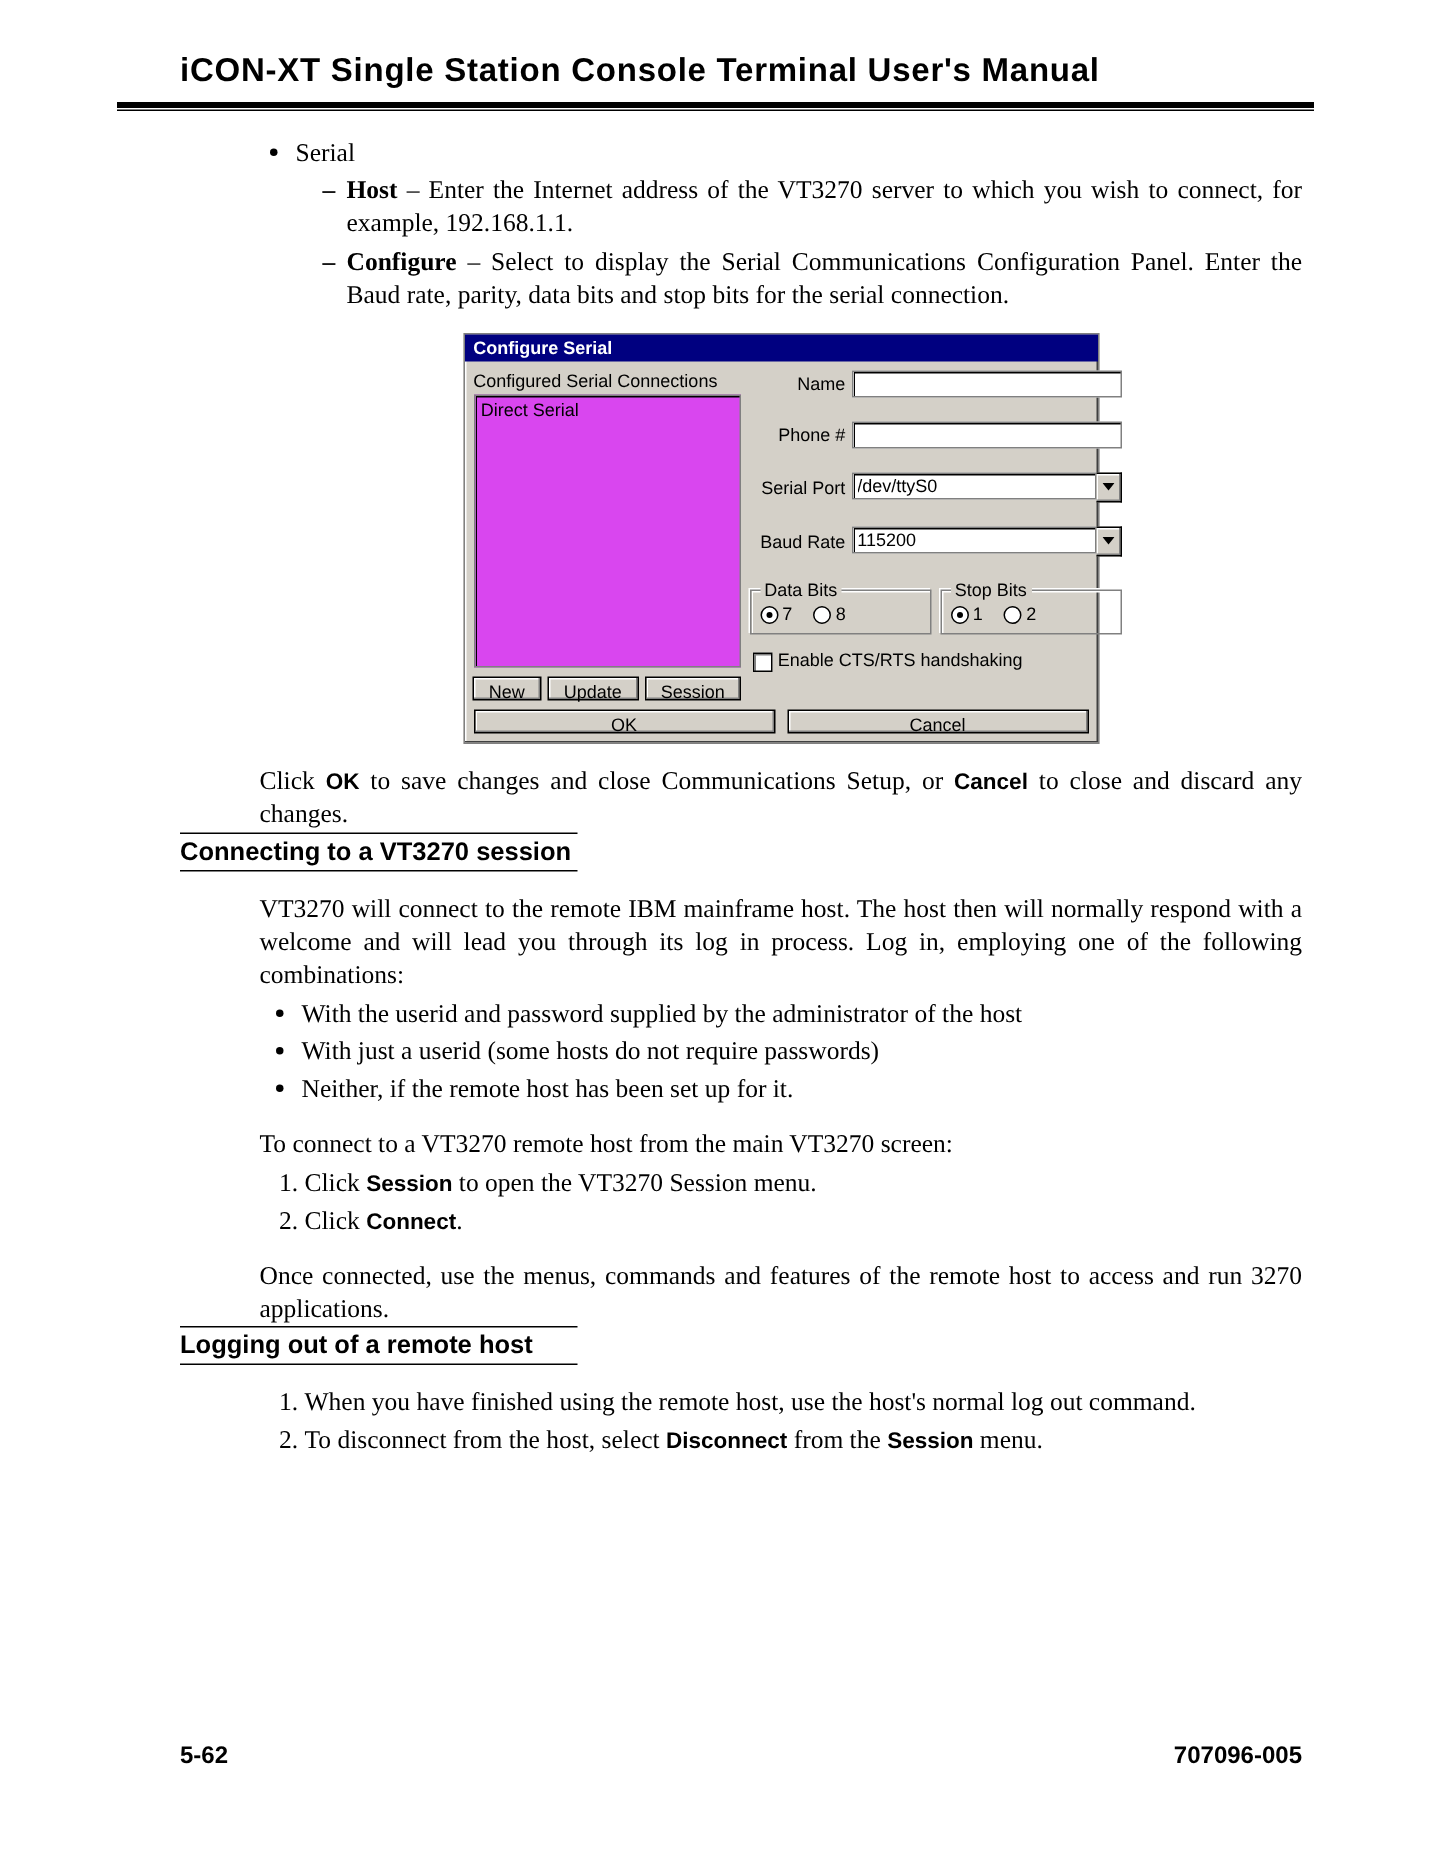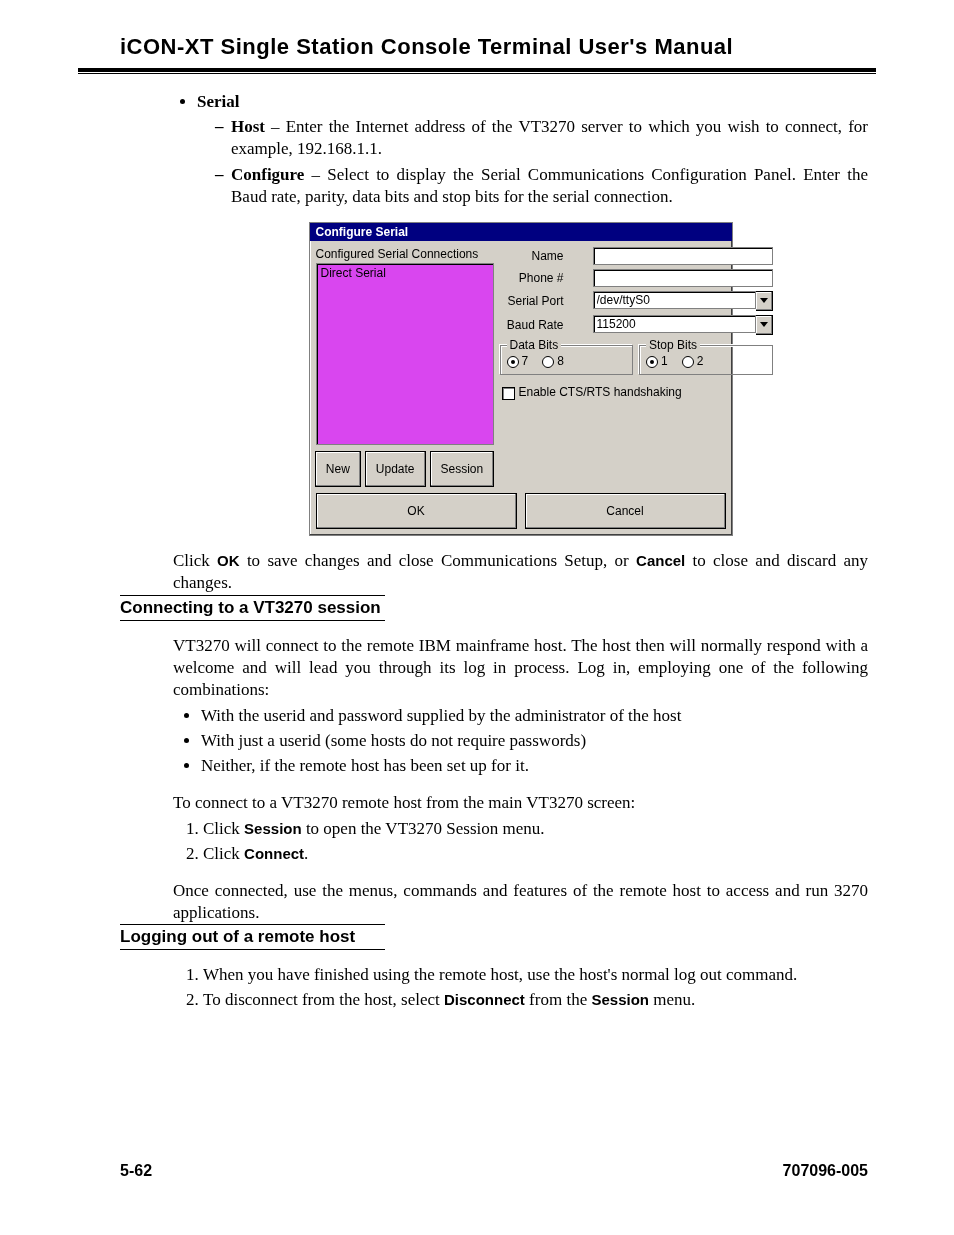--- a/index.html
+++ b/index.html
@@ -41,21 +41,21 @@
     list-style: disc;
     margin: 18px 0 0 8px;
     padding-left: 16px;
   }
   .bullet-list > li {
     font-family: "Times New Roman", serif;
     font-size: 17px;
     margin-bottom: 4px;
   }
   .bullet-list > li > .bold {
-    font-weight: bold;
+    font-weight: normal;
   }
   .sub-list {
     list-style: none;
     margin: 4px 0 0 18px;
     padding: 0;
   }
   .sub-list > li {
     font-size: 17px;
     line-height: 1.3;
     text-align: justify;
@@ -167,28 +167,27 @@
     margin-top: 6px;
     justify-content: center;
   }
   .win-btn {
     font-family: inherit;
     font-size: 12px;
     background: #d4d0c8;
     border: 1px solid #000;
     box-shadow: inset -1px -1px 0 #808080, inset 1px 1px 0 #fff;
     padding: 1px 10px;
-    height: 36px;
+    height: 16px;
     line-height: 16px;
   }
   .form-row {
     display: flex;
     align-items: center;
-    margin-bottom: 4px;
-    gap: 25px;
+    margin-bottom: 16px;
   }
   .form-row .lbl {
     width: 64px;
     text-align: right;
     padding-right: 4px;
     font-size: 12px;
   }
   .text-input {
     flex: 1;
     height: 18px;

